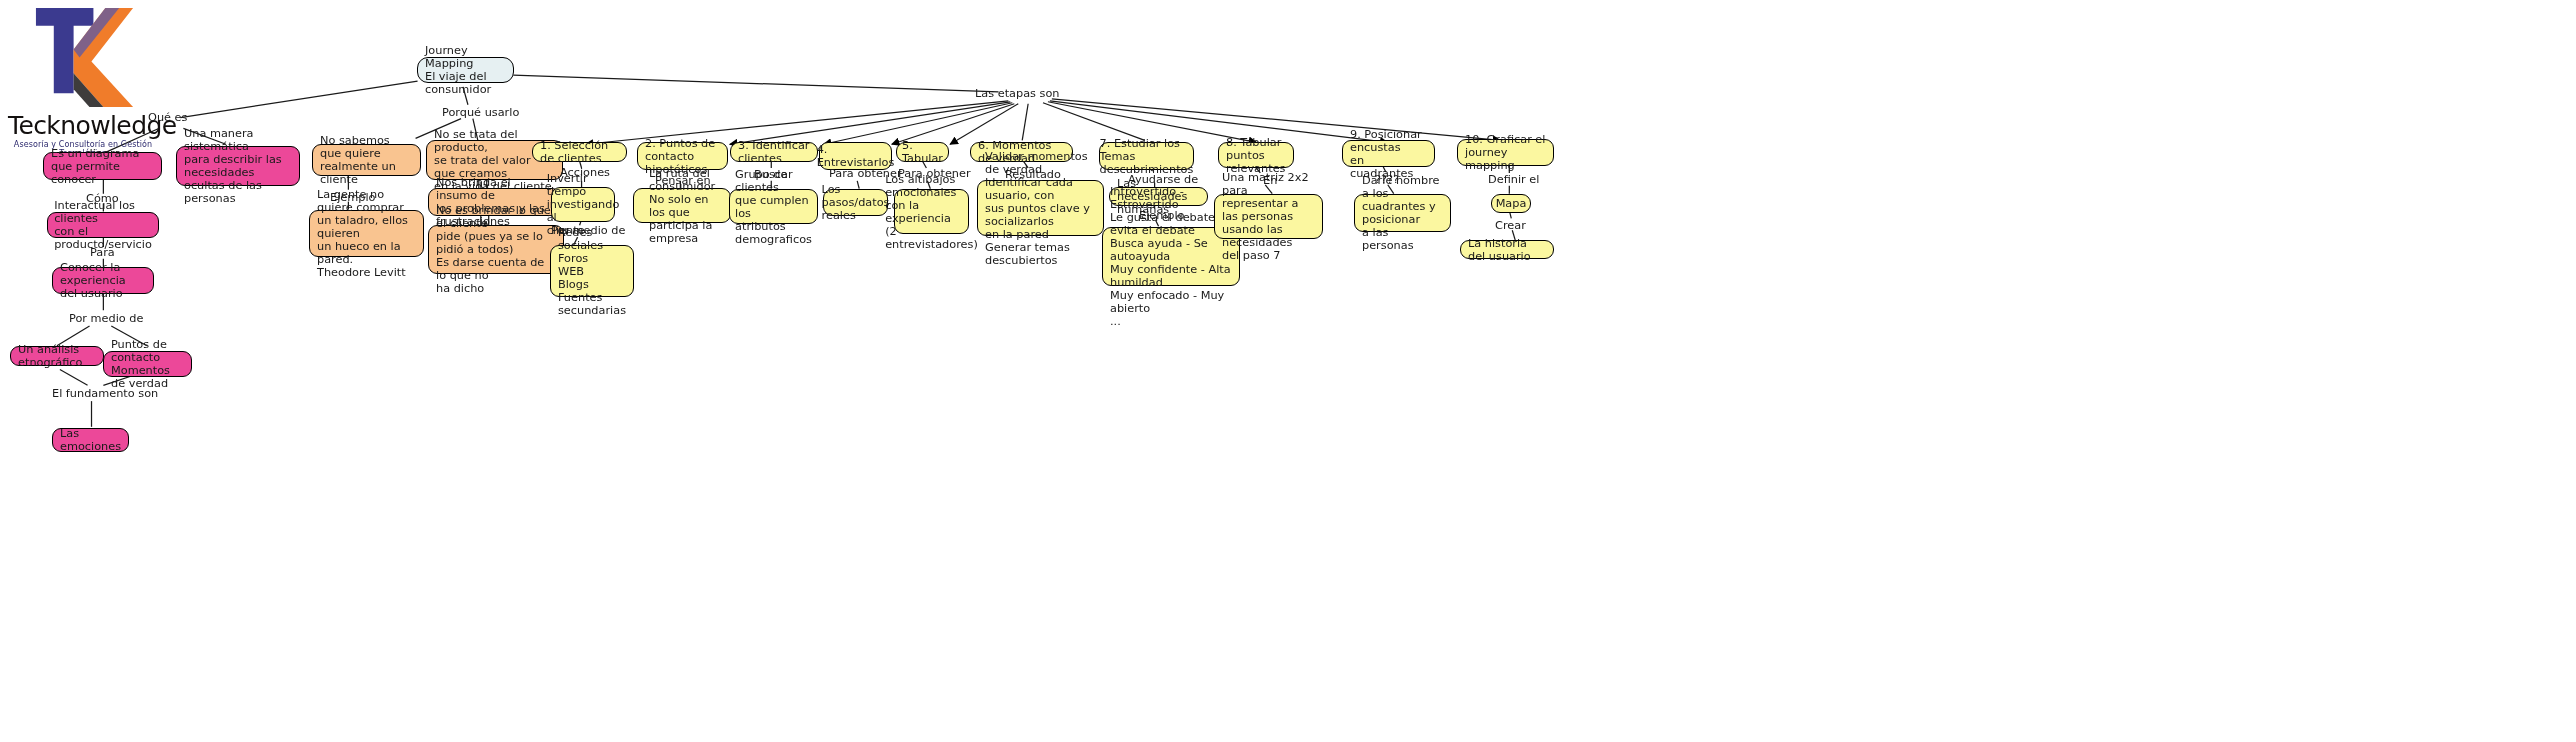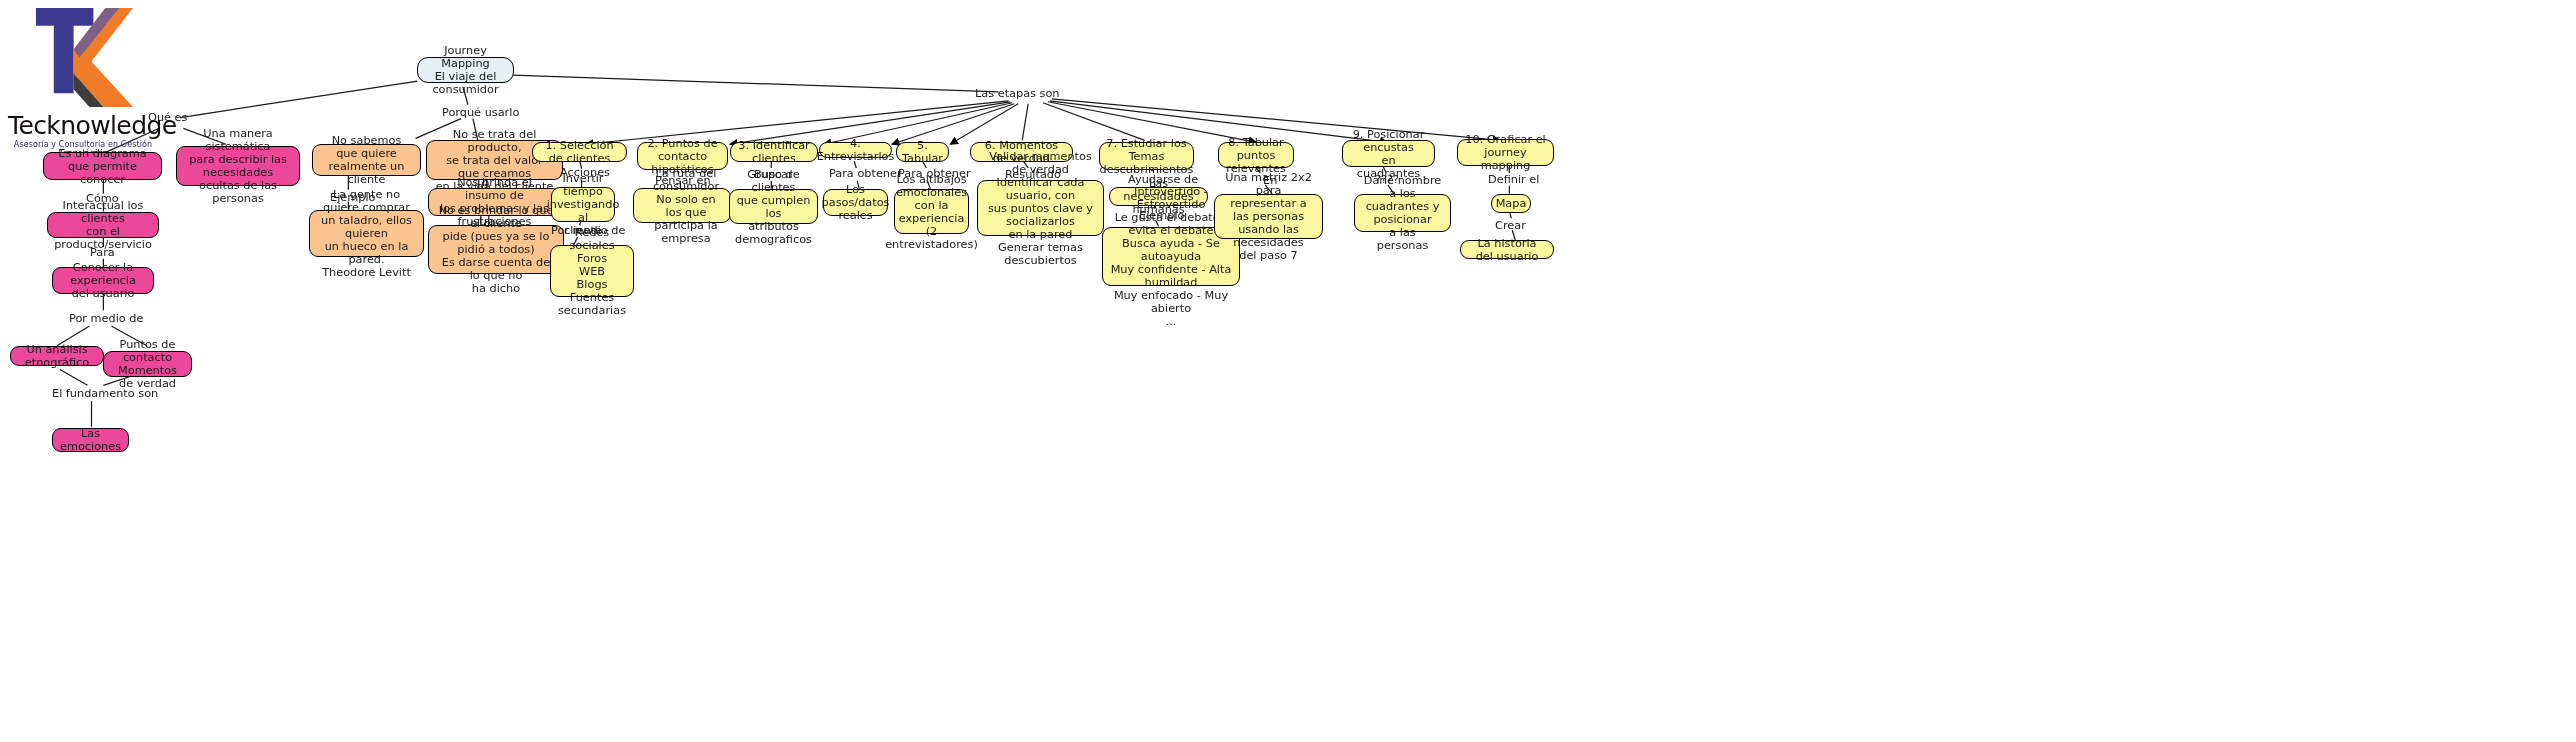--- a/index.html
+++ b/index.html
@@ -50,21 +50,21 @@
     position: absolute; left: 161px; top: 91px;
     font-size: 21px; color: #8a8a8a; line-height: 29px;
     white-space: pre-line;
   }
 
   
   .node {
     position: absolute;
     border: 1.2px solid #000000;
     border-radius: 9px;
-    text-align: center;
+    text-align: left;
     font-size: 11.3px;
     line-height: 13px;
     color: #1a1a1a;
     padding: 4px 7px;
     white-space: pre-line;
     display: flex;
     align-items: center;
     justify-content: center;
   }
   .node.green  { background: #ec4899; }
@@ -246,21 +246,21 @@
   <div class="node yellow" style="left:633px; top:188px; width:98px; height:35px;padding-left:15px;">La ruta del consumidor
 No solo en los que
 participa la empresa</div>
 
   <div class="node yellow" style="left:730px; top:142px; width:88px; height:20px;">3. Identificar clientes</div>
   <div class="elabel" style="left:754px; top:168px;">Buscar</div>
   <div class="node yellow" style="left:729px; top:189px; width:89px; height:35px;">Grupo de clientes
 que cumplen los
 atributos demograficos</div>
 
-  <div class="node yellow" style="left:819px; top:142px; width:73px; height:16px;">4. Entrevistarlos</div>
+  <div class="node yellow" style="left:819px; top:142px; width:73px; height:28px;">4. Entrevistarlos</div>
   <div class="elabel" style="left:829px; top:167px;">Para obtener</div>
   <div class="node yellow" style="left:823px; top:189px; width:65px; height:27px;">Los pasos/datos
 reales</div>
 
   <div class="node yellow" style="left:896px; top:142px; width:53px; height:20px;">5. Tabular</div>
   <div class="elabel" style="left:898px; top:167px;">Para obtener</div>
   <div class="node yellow" style="left:894px; top:189px; width:75px; height:45px;">Los altibajos
 emocionales
 con la experiencia
 (2 entrevistadores)</div>

